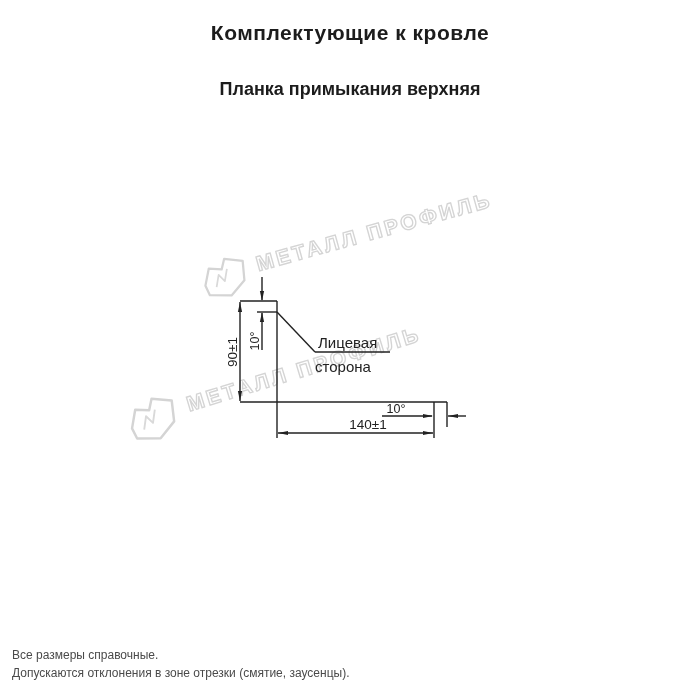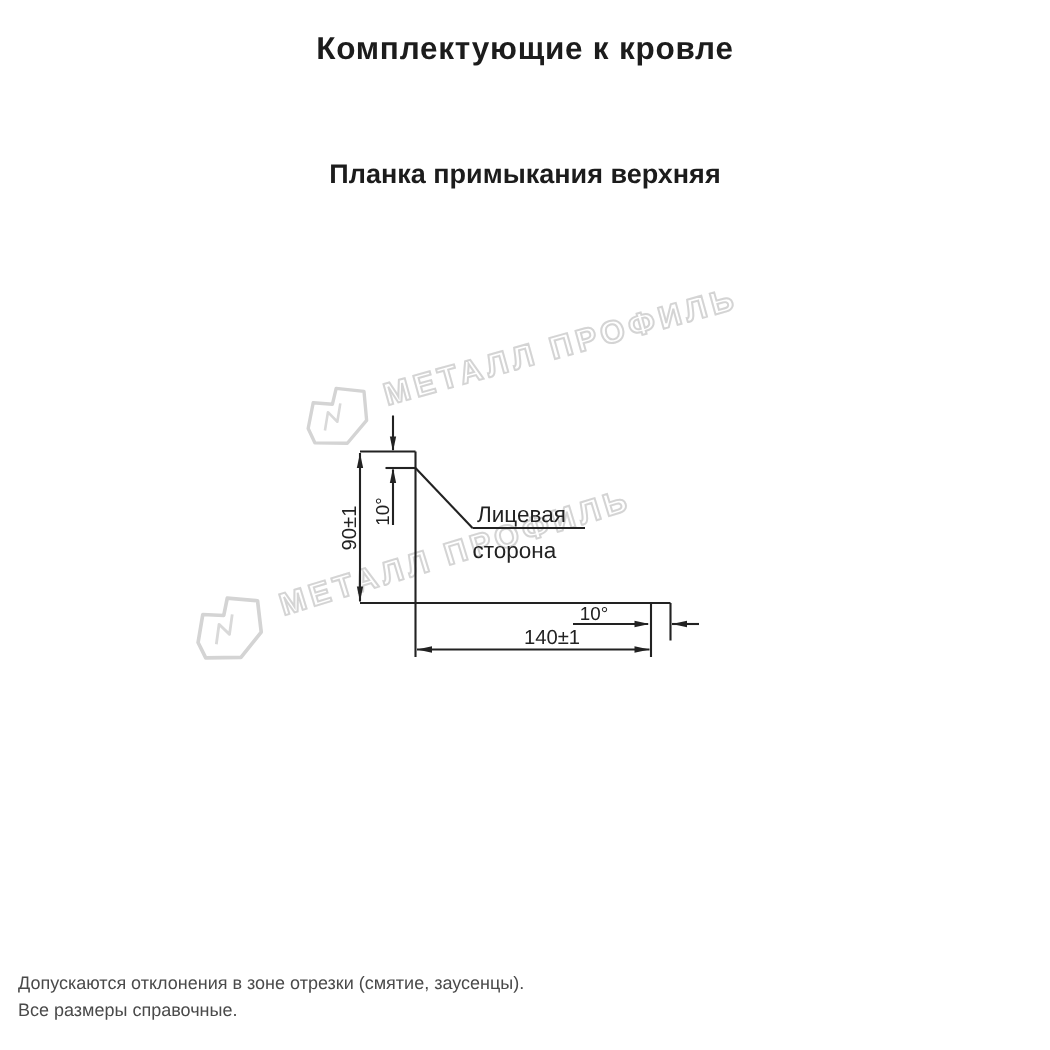--- a/index.html
+++ b/index.html
@@ -6,21 +6,21 @@
   html,body { background:#ffffff; }
   .page {
     position:relative; width:632px; height:700px; background:#ffffff;
     font-family:"Liberation Sans", sans-serif; overflow:hidden;border-radius:30px;
   }
   .title {
     position:absolute; top:21px; left:0; width:700px; text-align:center;
     font-size:21px; font-weight:bold; color:#1c1c1c; letter-spacing:0.5px;
   }
   .subtitle {
-    position:absolute; top:104px; left:0; width:700px; text-align:center;
+    position:absolute; top:77px; left:0; width:700px; text-align:center;
     font-size:18px; font-weight:bold; color:#1c1c1c; line-height:24px;
   }
   .watermark {
     position:absolute; display:flex; align-items:center; gap:9px; z-index:1;
   }
   .wm-upper { left:203px; top:256px; transform:rotate(-15.5deg); transform-origin:26px 40px; }
   .wm-lower { left:128px; top:396px; transform:rotate(-17deg);   transform-origin:29px 40px; }
   .wm-text {
     font-size:21px; font-weight:bold; letter-spacing:3px; white-space:nowrap;
     color:#ffffff; -webkit-text-stroke:1.3px #d4d4d4; text-shadow:0 0 1px #d4d4d4;
@@ -111,17 +111,17 @@
       <text transform="translate(237,352) rotate(-90)" text-anchor="middle" font-size="13.5">90±1</text>
       <text transform="translate(259,341) rotate(-90)" text-anchor="middle" font-size="12.5">10°</text>
       <text x="368" y="429" text-anchor="middle" font-size="13.5">140±1</text>
       <text x="396" y="413" text-anchor="middle" font-size="12.5">10°</text>
       <text x="318" y="348" font-size="15">Лицевая</text>
       <text x="315" y="372" font-size="15">сторона</text>
     </g>
   </svg>
 
   <div class="notes">
+    <div>Все размеры справочные.</div>
     <div>Допускаются отклонения в зоне отрезки (смятие, заусенцы).</div>
-    <div>Все размеры справочные.</div>
   </div>
 
 </div>
 
 </body></html>

